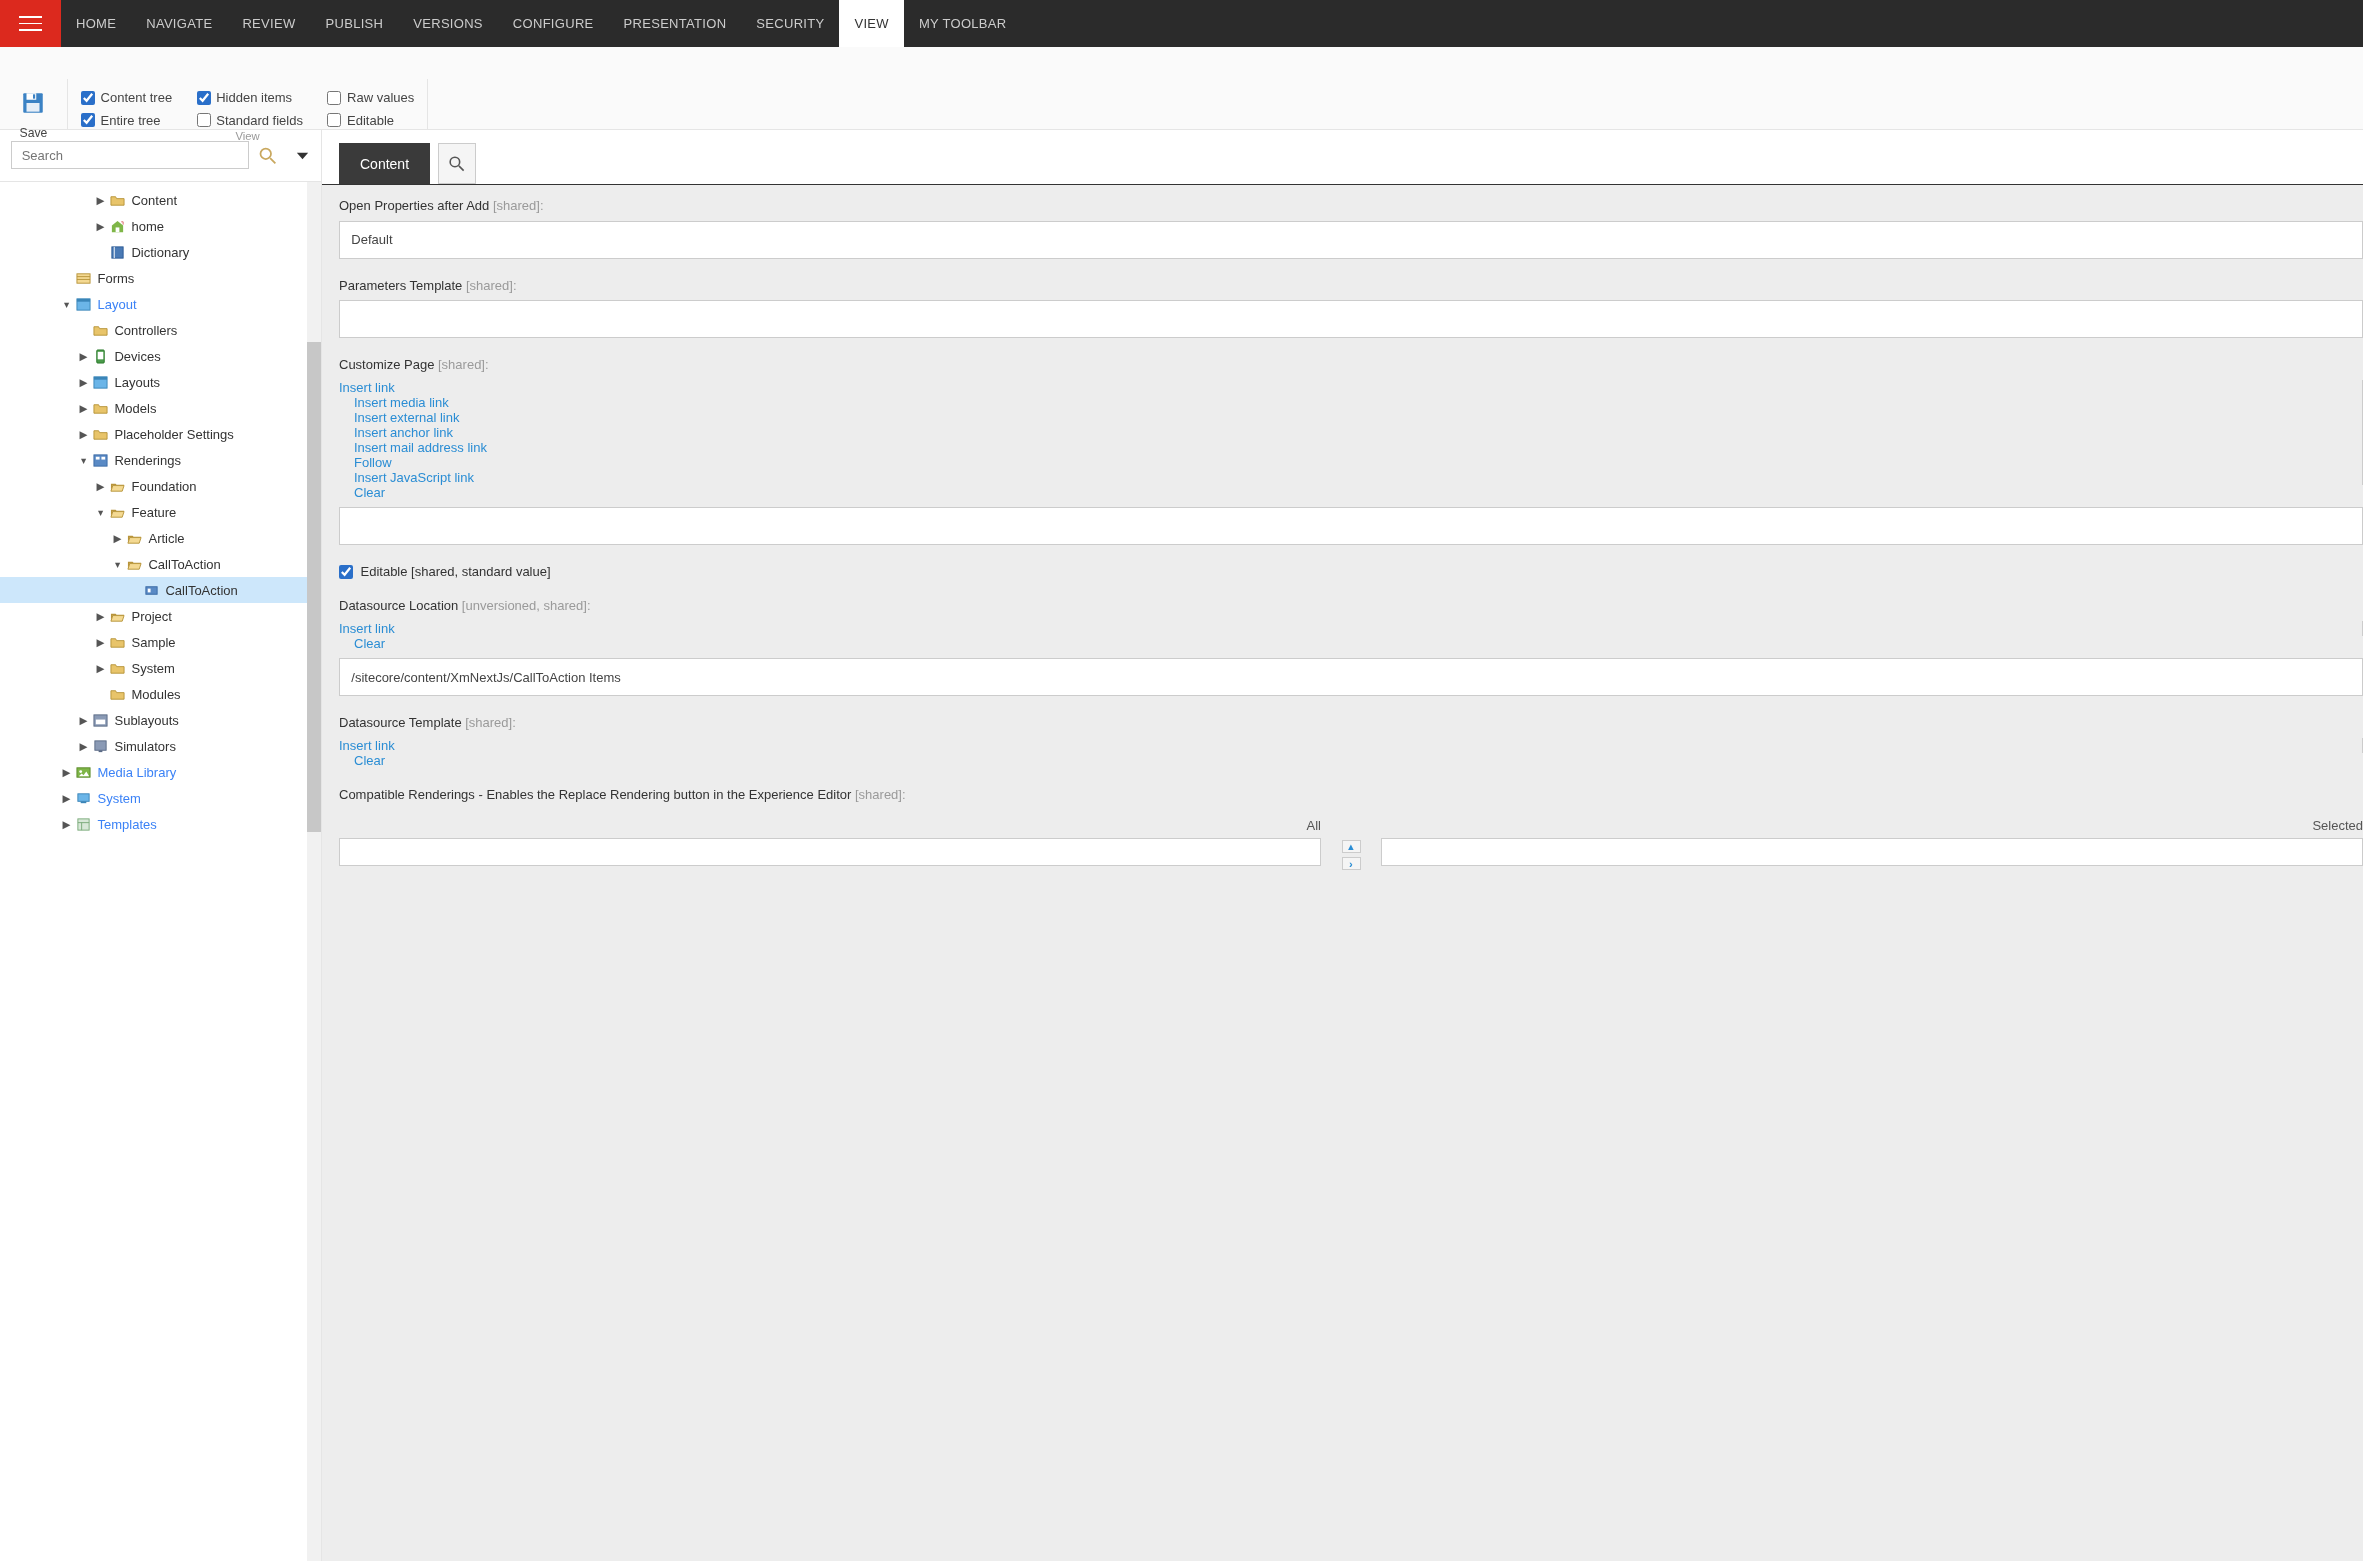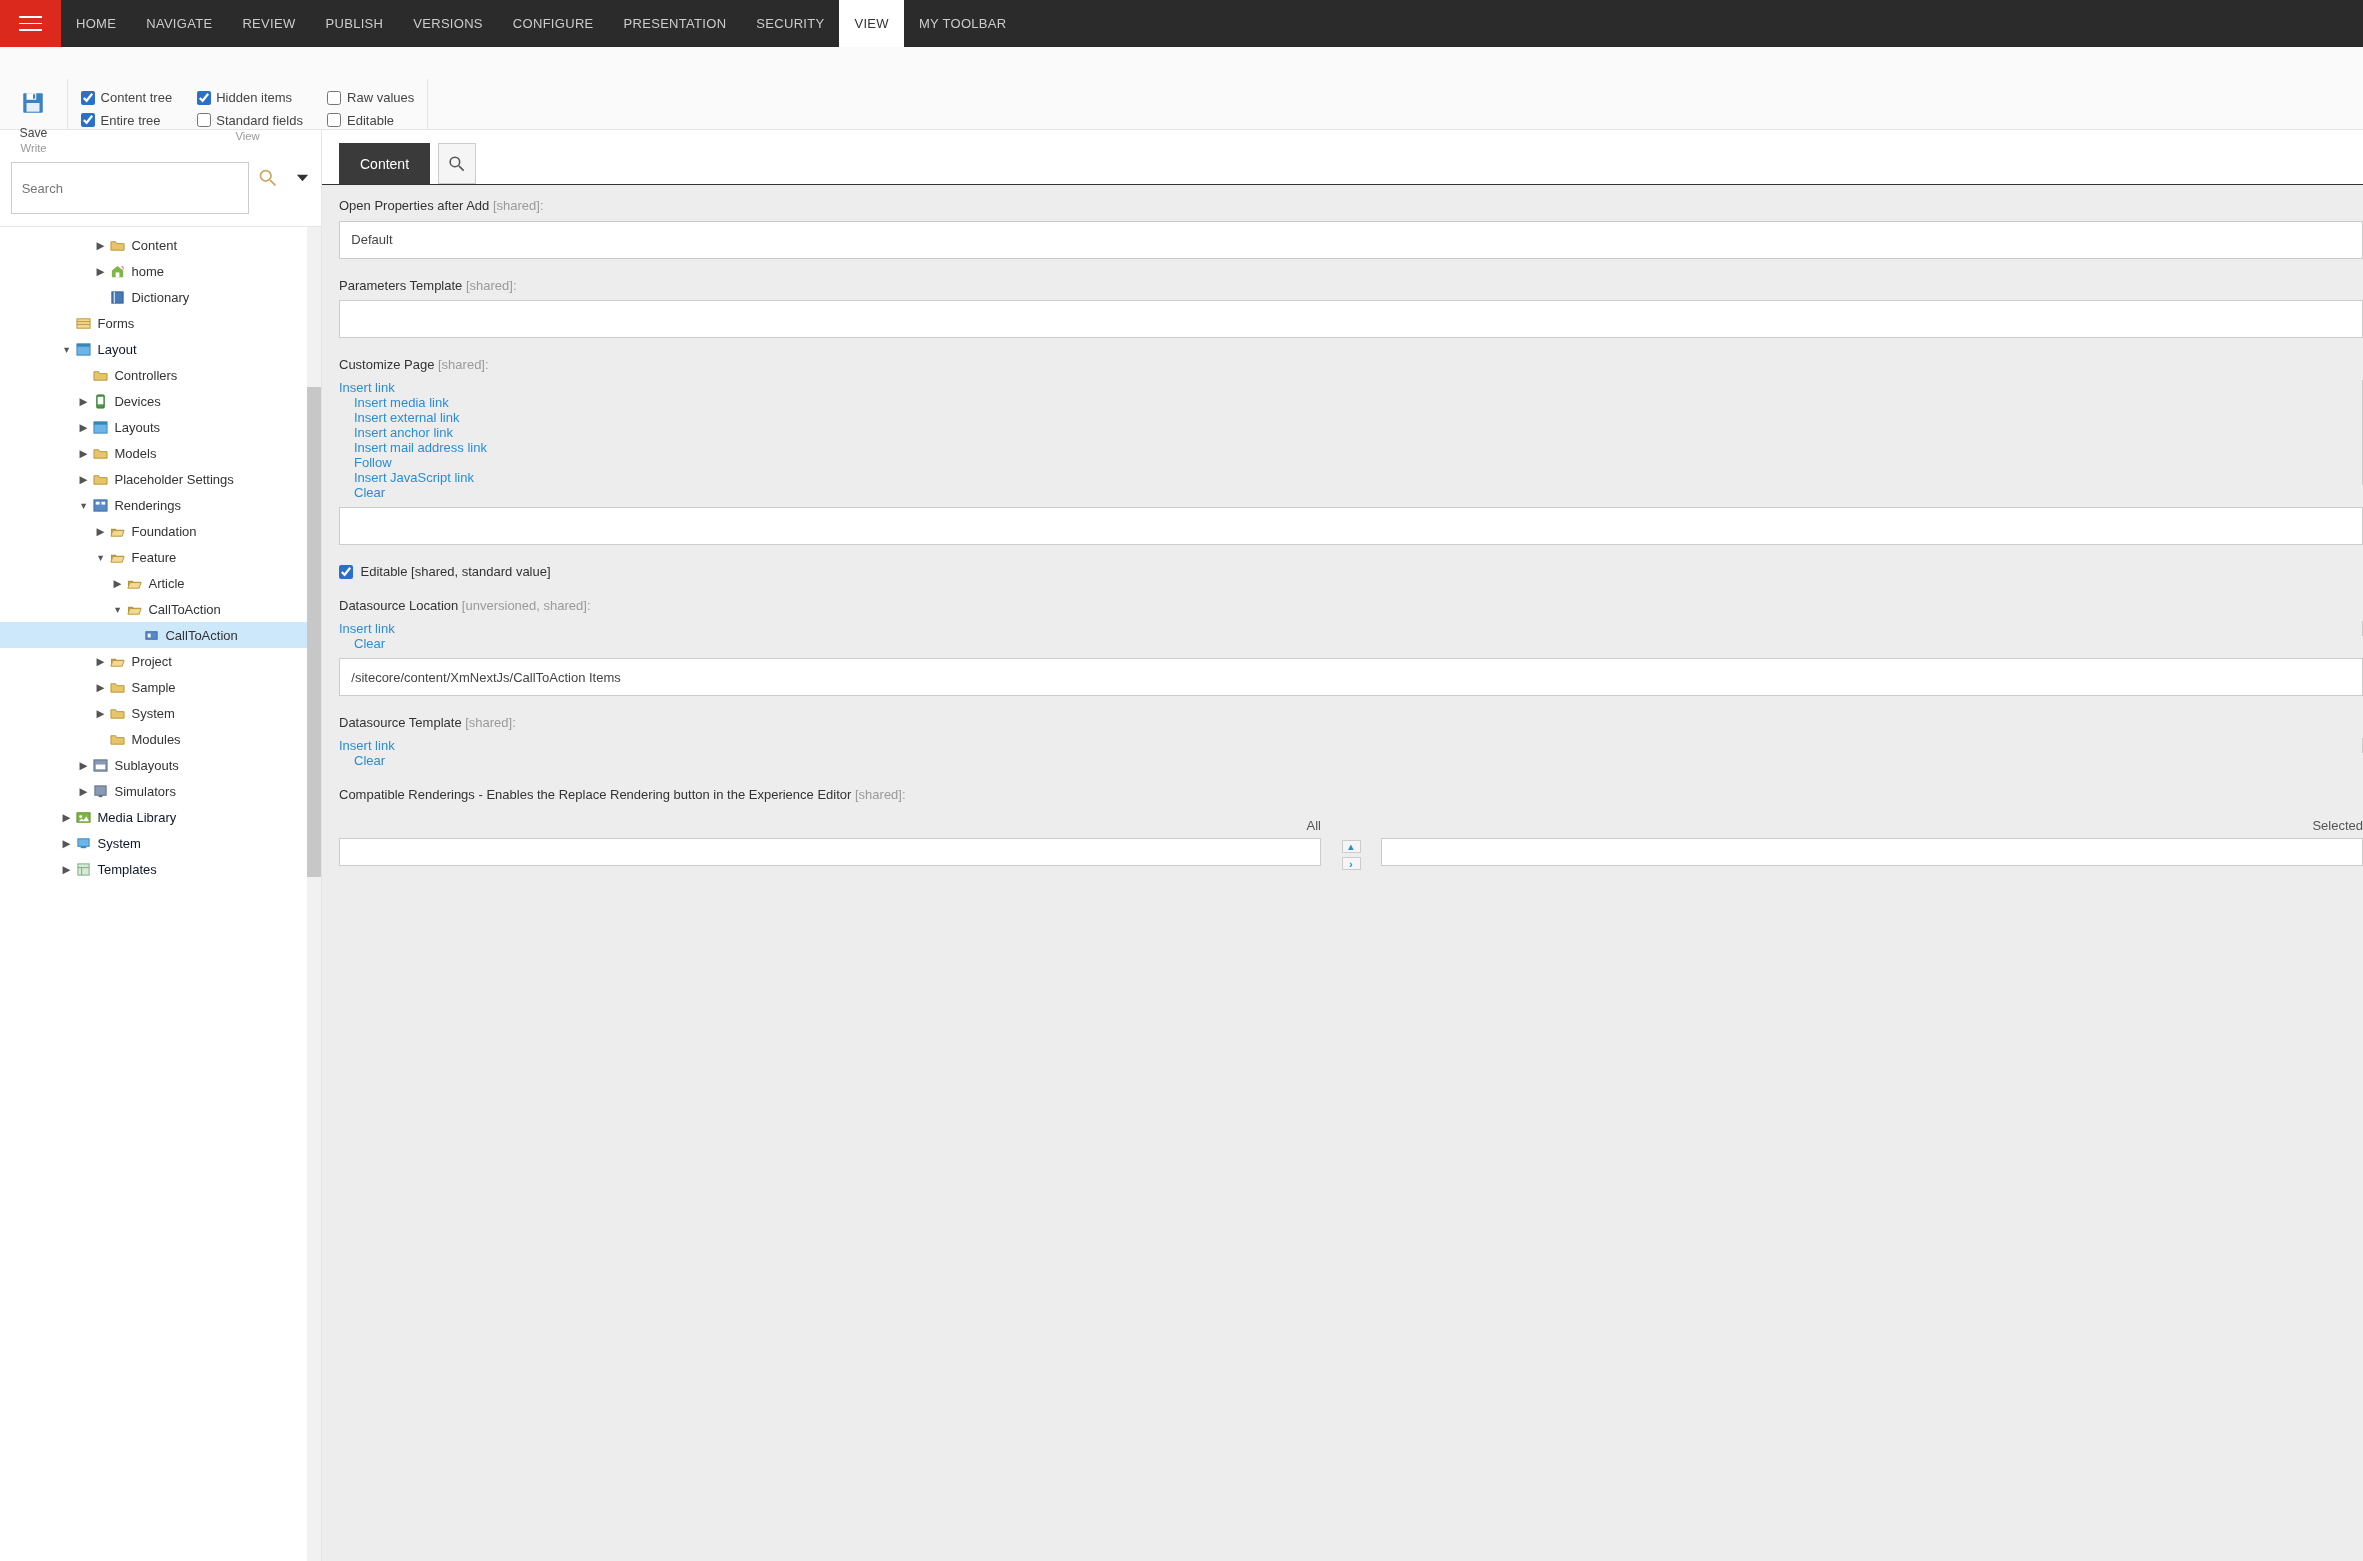--- a/index.html
+++ b/index.html
@@ -23,33 +23,33 @@
   .save-btn .floppy { width:26px; height:26px; }
   .save-btn-label { font-size:12.2px; color:#444; }
   .check-grid { display:grid; grid-template-columns:auto auto auto; column-gap:24.5px; row-gap:7.5px; padding-top:5.6px;}
   .check-item { display:flex; align-items:center; gap:5.6px; font-size:13px; color:#444; }
   .check-item input { width:14px; height:14px; accent-color:#2a6fc9; }
   
   
   .main { display:flex; height: calc(100vh - 130px); }
   .sidebar { width:322px; border-right:0.9px solid #e5e5e5; display:flex; flex-direction:column; position:relative;}
   .search-row { display:flex; align-items:center; gap:7.5px; padding:11.3px; border-bottom:0.9px solid #e5e5e5;}
-  .search-input { flex:1; height:52px; border:0.9px solid #ccc; padding:0 9.4px; font-size:13px; color:#666;margin-top:21px; }
+  .search-input { flex:1; height:28px; border:0.9px solid #ccc; padding:0 9.4px; font-size:13px; color:#666; }
   .search-icon-btn { width:21px; height:21px; }
   .drop-btn { width:15px; height:15px; }
   .tree { flex:1; overflow:auto; padding:5.6px 0 5.6px 0; position:relative;}
   .tree-scroll-gutter { position:absolute; right:0; top:0; width:14px; height:100%; background:#f1f1f1;}
   .tree-scroll-thumb { position:absolute; right:0; width:14px; background:#c7c7c7; }
   .tree ul { list-style:none; }
   .tree li { white-space:nowrap; }
   .row { display:flex; align-items:center; height:26px; padding-left:0; }
   .twisty { width:13px; text-align:center; color:#555; font-size:10.4px; display:inline-block; margin-right:1.9px;}
   .ticon { width:17px; height:15px; display:inline-flex; align-items:center; justify-content:center; margin-right:5.6px;}
   .lbl { font-size:13px; color:#333; }
-  .lbl.green { color:#0f172a; }
+  .lbl.green { color:#3b82f6; }
   .row.sel { background:#cde7fb; } .indent-1 { padding-left:60px;} .indent-2 { padding-left:77px;}
   .indent-3 { padding-left:94px;} .indent-4 { padding-left:111px;} .indent-5 { padding-left:128px;}
   
   
   .content-pane { flex:1; display:flex; flex-direction:column; background:#ededed; overflow:hidden;}
   .content-tabs { display:flex; gap:7.5px; padding:13px 0 0 17px; background:#fff; border-bottom:1.9px solid #333;}
   .content-tabs .ctab { height:41px; padding:0 21px; display:flex; align-items:center; background:#3a3a3a; color:#fff; font-size:14px; cursor:pointer;}
   .content-tabs .ctab.icon { width:38px; padding:0; justify-content:center; background:#f5f5f5; border:0.9px solid #ccc; color:#555;}
   .fields { flex:1; overflow:auto; padding:13px 0 19px 17px; }
   .field { margin-bottom:19px; }

